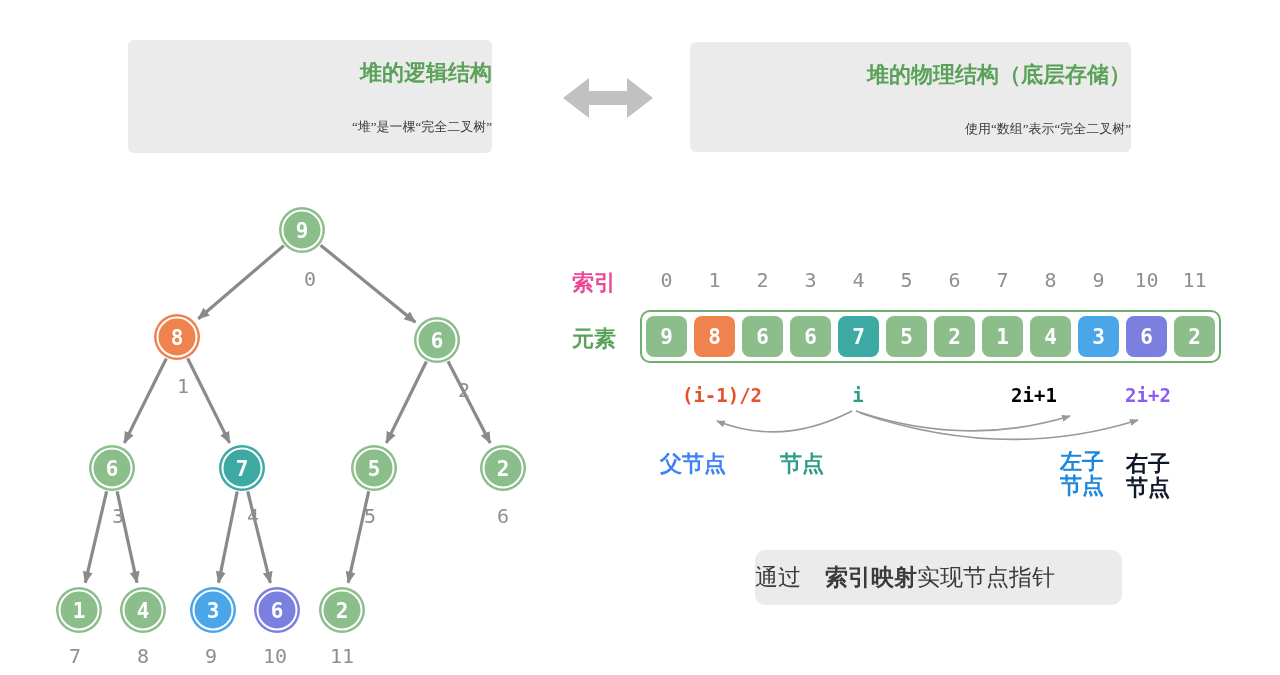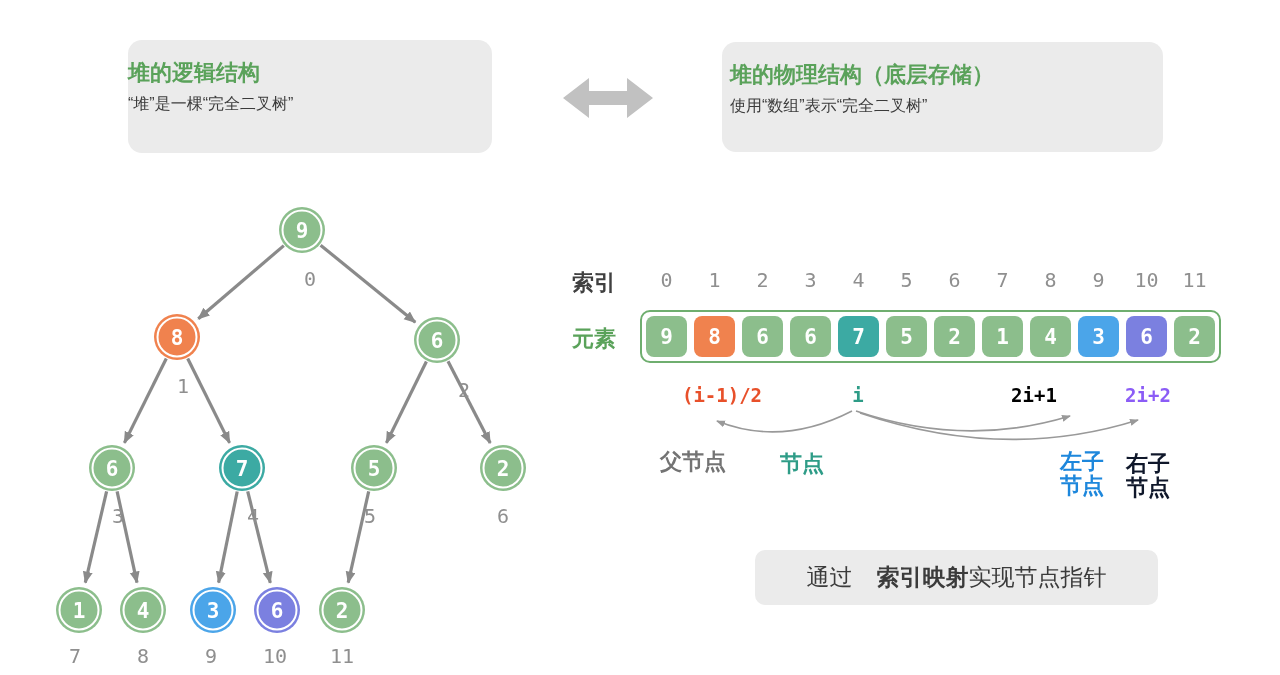--- a/index.html
+++ b/index.html
@@ -1,65 +1,65 @@
 <!DOCTYPE html>
 <html><head>
 <meta charset="utf-8">
 <style>
   html,body{margin:0;padding:0;background:#fff;}
   .page{position:relative;width:1280px;height:675px;background:#fff;overflow:hidden;
         font-family:"Liberation Sans","DejaVu Sans",sans-serif;}
   .mono{font-family:"DejaVu Sans Mono","Liberation Mono",monospace;}
 
   
-  .graybox{position:absolute;background:#ebebeb;border-radius:14px;text-align:left;box-sizing:border-box;}
+  .graybox{position:absolute;background:#ebebeb;border-radius:6px;text-align:right;box-sizing:border-box;font-family:Liberation Serif, serif;}
   .graybox .title{color:#5aa25a;font-weight:bold;font-size:22px;line-height:26px;padding-top:20px;}
-  .graybox .subtitle{color:#3b3b3b;font-size:16px;line-height:26px;margin-top:5px;}
+  .graybox .subtitle{color:#3b3b3b;font-size:13px;line-height:26px;margin-top:28px;}
   .box-left{left:128px;top:40px;width:364px;height:113px;}
-  .box-right{left:722px;top:42px;width:441px;height:110px;padding-left:8px;}
+  .box-right{left:690px;top:42px;width:441px;height:110px;padding-left:8px;}
 
   
   .layer{position:absolute;left:0;top:0;}
 
   .c-green{fill:#8cbe8c;} .c-orange{fill:#f0824e;} .c-teal{fill:#3caaa3;}
   .c-blue{fill:#4ba5e9;} .c-purple{fill:#7b80e0;}
   .edge{stroke:#8a8a8a;stroke-width:3.2;fill:none;}
   .curve{stroke:#999999;stroke-width:1.6;fill:none;}
   .ring{fill:none;stroke:#ffffff;stroke-width:2;}
   .node-val{font-family:"DejaVu Sans Mono","Liberation Mono",monospace;font-size:21px;font-weight:bold;
             fill:#ffffff;text-anchor:middle;dominant-baseline:central;}
   .node-idx{font-family:"DejaVu Sans Mono","Liberation Mono",monospace;font-size:20px;
             fill:#8f8f8f;text-anchor:middle;dominant-baseline:central;}
 
   
   .lbl{position:absolute;font-weight:bold;font-size:22px;}
-  .lbl-idx{left:572px;top:268px;color:#404040;}
+  .lbl-idx{left:572px;top:268px;color:#ec4899;}
   .lbl-elem{left:572px;top:324px;color:#5aa25a;}
   .idx-row{position:absolute;left:646px;top:268px;display:flex;gap:7px;}
   .idx-row span{display:inline-block;width:41px;text-align:center;font-size:20px;color:#8f8f8f;}
   .array-box{position:absolute;left:640px;top:310px;display:flex;gap:7px;padding:4px;
              background:#fff;border:2px solid #6fae6f;border-radius:10px;}
   .cell{width:41px;height:41px;border-radius:8px;display:flex;align-items:center;justify-content:center;
         color:#fff;font-size:21px;font-weight:bold;font-family:"DejaVu Sans Mono","Liberation Mono",monospace;}
   .bg-green{background:#8cbe8c;} .bg-orange{background:#f0824e;} .bg-teal{background:#3caaa3;}
   .bg-blue{background:#4ba5e9;} .bg-purple{background:#7b80e0;}
 
   
   .formula{position:absolute;top:384px;transform:translateX(-50%);font-weight:bold;font-size:19px;
            font-family:"DejaVu Sans Mono","Liberation Mono",monospace;white-space:nowrap;}
   .f-parent{left:722px;color:#e8502a;} .f-node{left:858px;color:#2e9c87;}
   .f-left{left:1034px;color:#000000;} .f-right{left:1148px;color:#8b5cf6;}
   .role{position:absolute;top:452px;transform:translateX(-50%);font-weight:bold;font-size:22px;
         line-height:24px;text-align:center;white-space:nowrap;}
-  .r-parent{left:693px;color:#737373;font-family:Liberation Mono, monospace;} .r-node{left:802px;color:#2e9c87;}
+  .r-parent{left:693px;color:#3b82f6;} .r-node{left:802px;color:#2e9c87;}
   .r-left{left:1082px;color:#1d87dc;font-family:Liberation Mono, monospace;} .r-right{left:1148px;color:#0f172a;}
 
   
-  .caption{position:absolute;left:755px;top:550px;width:403px;height:55px;background:#ebebeb;
-           border-radius:10px;display:flex;align-items:center;justify-content:center;
+  .caption{position:absolute;left:755px;top:550px;width:367px;height:55px;background:#ebebeb;
+           border-radius:10px;display:flex;align-items:center;
            font-size:23px;color:#3b3b3b;white-space:nowrap;}
   .caption .bold{font-weight:bold;margin-left:24px;}
 </style>
 </head>
 <body>
 
 <div class="page">
 
   <div class="graybox box-left">
     <div class="title">堆的逻辑结构</div>

